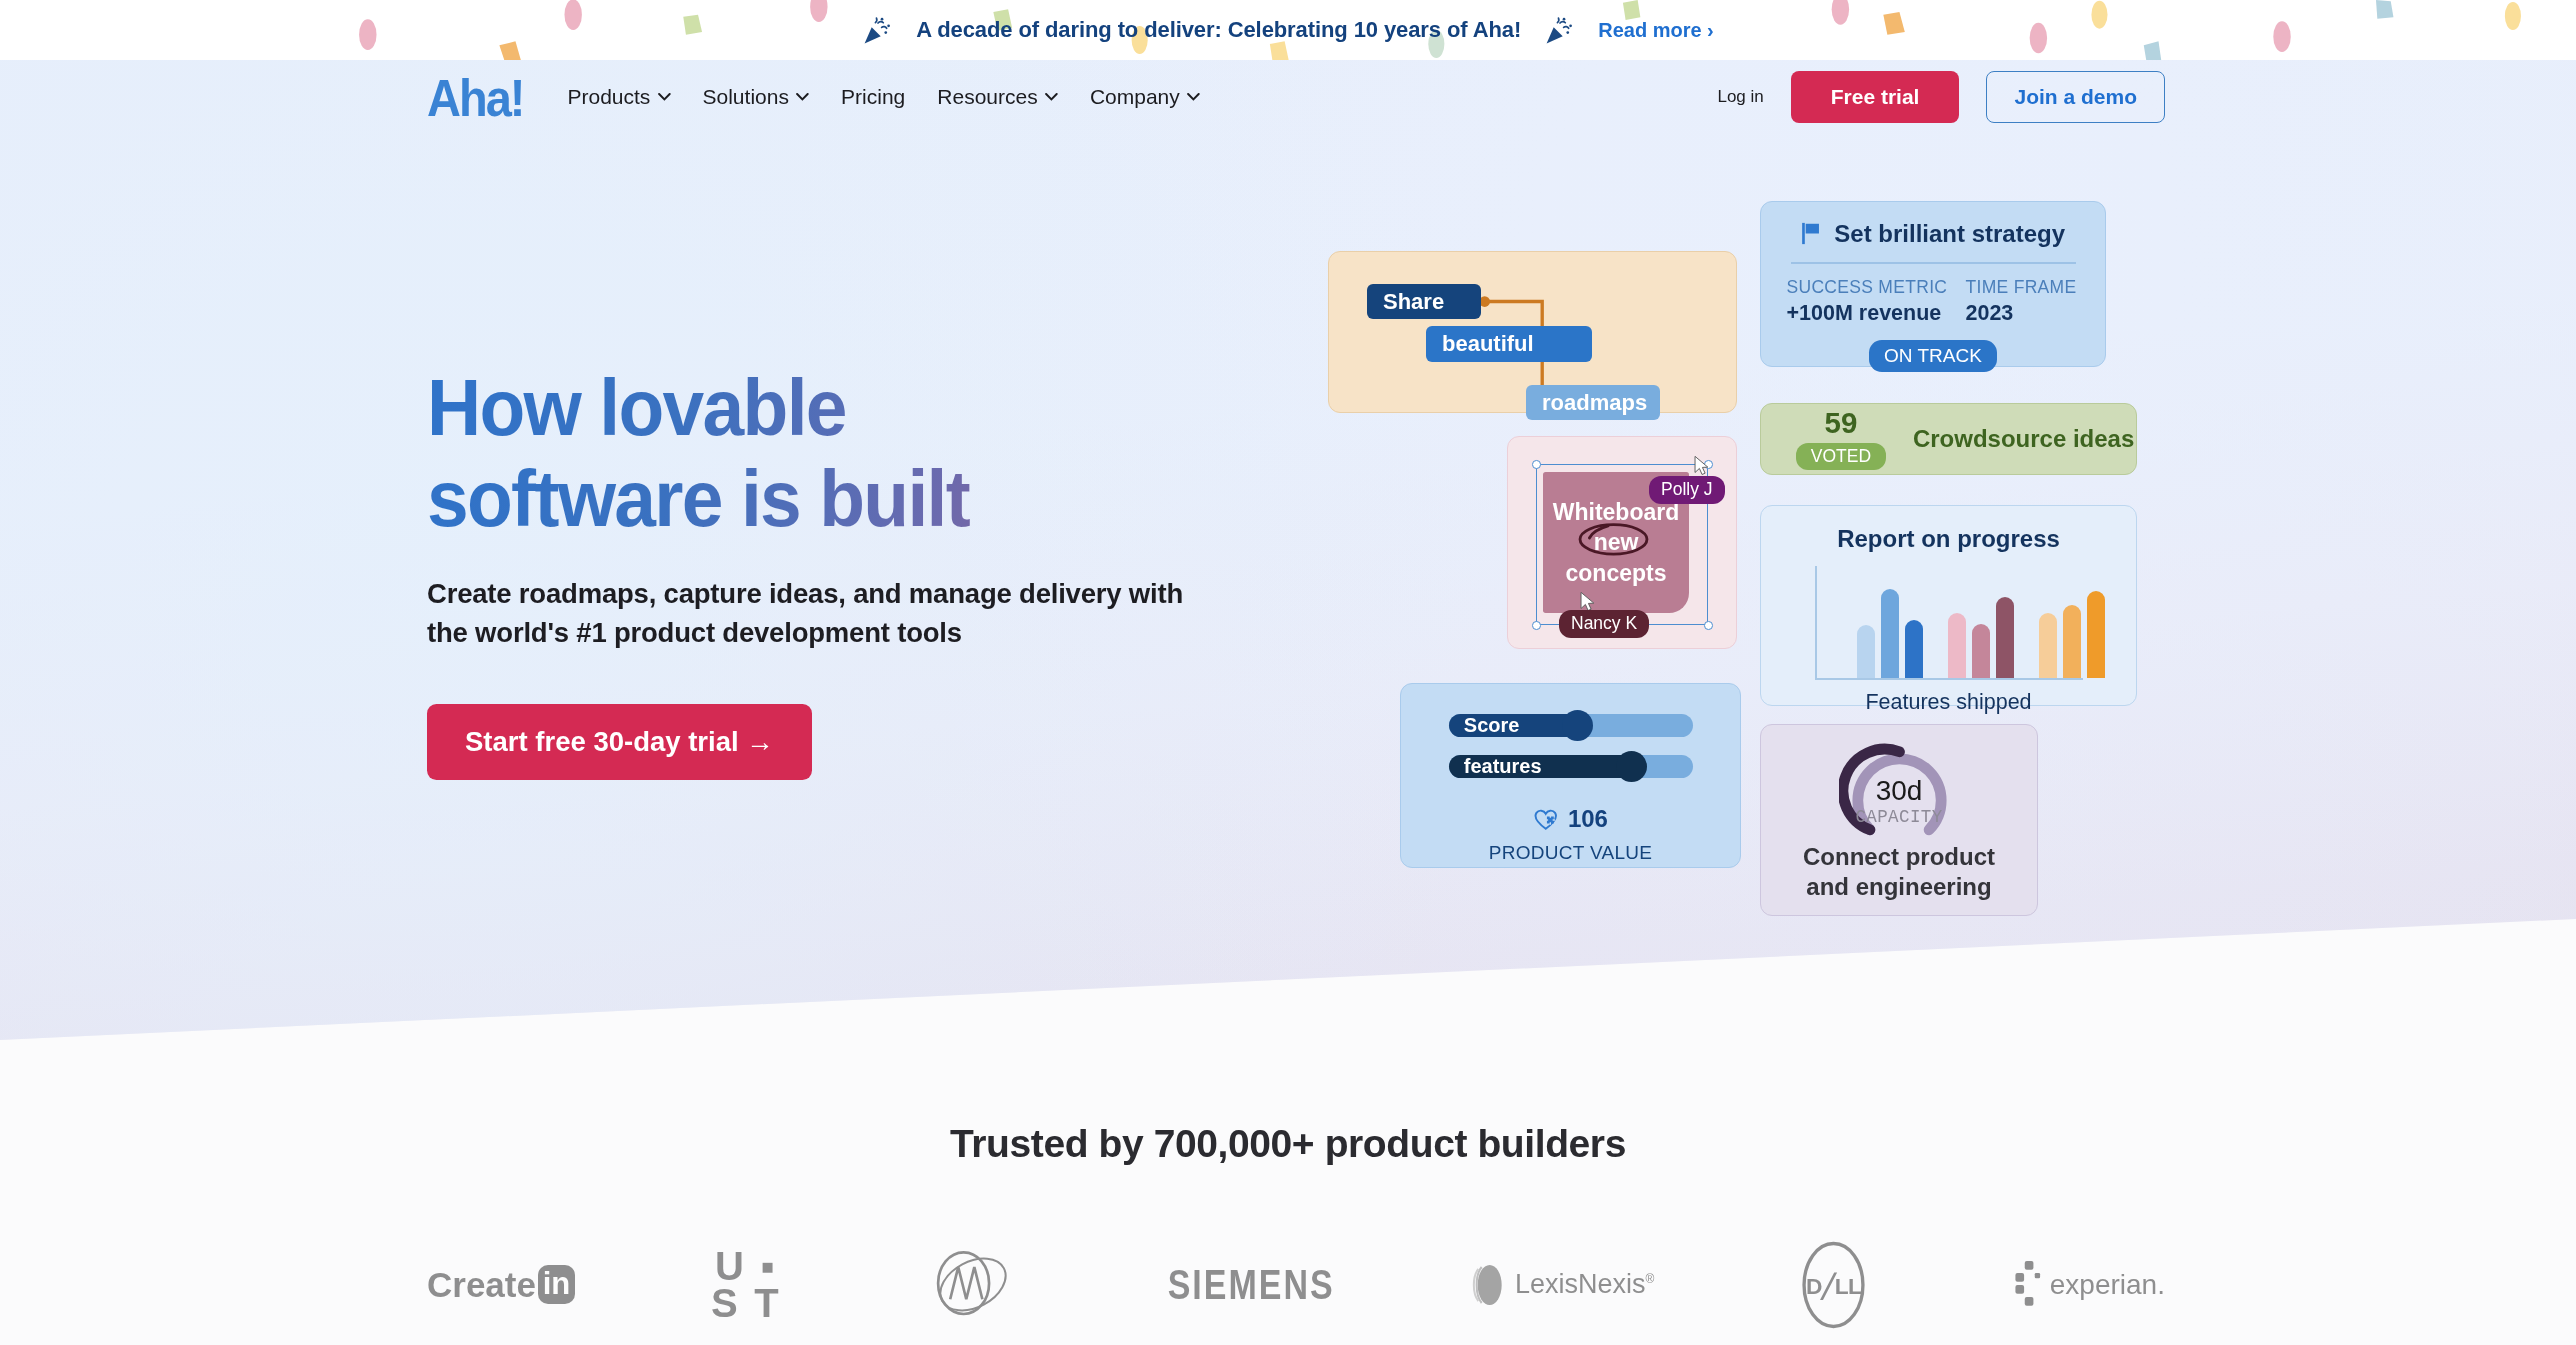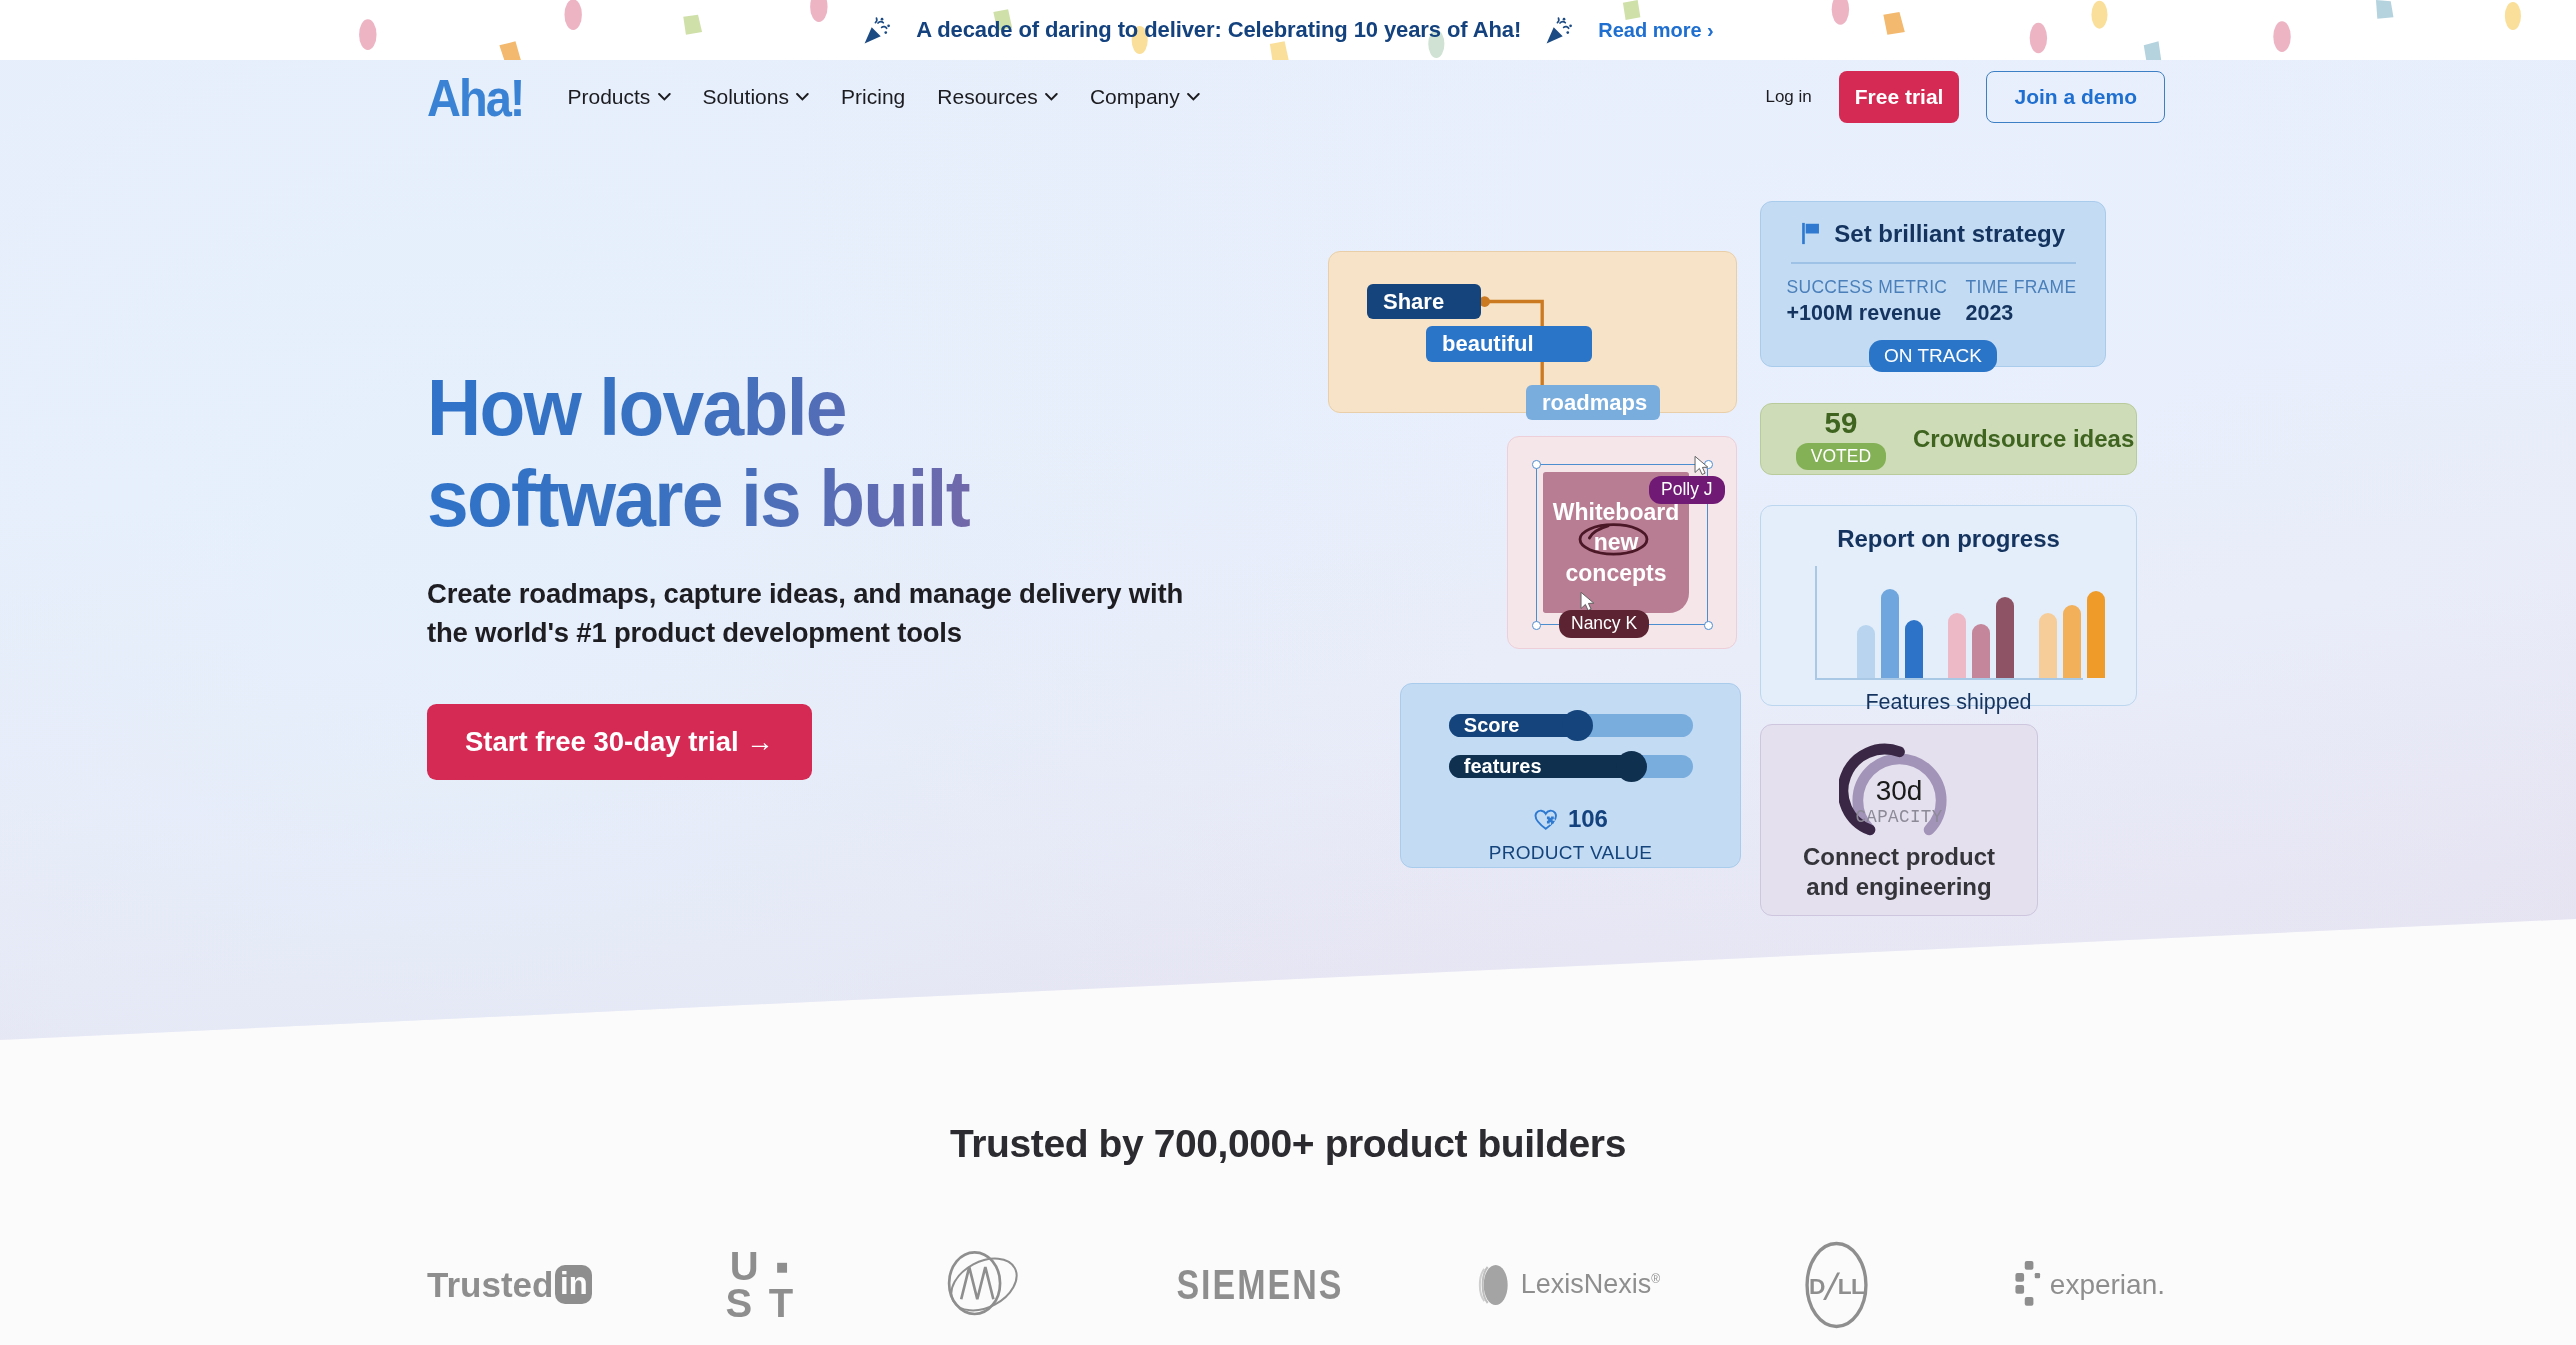--- a/index.html
+++ b/index.html
@@ -55,21 +55,21 @@
   .nav-items { display: flex; align-items: center; gap: 32px; }
   .nav-item {
     display: flex; align-items: center; gap: 7.4px;
     font-size: 21px; color: #1c1c20; white-space: nowrap; cursor: pointer;
   }
   .chev { width: 12.8px; height: 7.4px; display:inline-block; }
   .nav-right { position: absolute; right: 411px; display: flex; align-items: center; gap: 27px; }
   .login { font-size: 17px; color: #1c1c20; cursor: pointer; white-space: nowrap; }
   .btn-trial {
     background: #d42a53; color: #fff; font-size: 21px; font-weight: bold;
-    padding: 14px 16px; border-radius: 8px; border: none; cursor: pointer; white-space: nowrap;
+    padding: 14px 40px; border-radius: 8px; border: none; cursor: pointer; white-space: nowrap;
   }
   .btn-demo {
     background: transparent; color: #1f6fd0; font-size: 21px; font-weight: bold;
     padding: 12.8px 27px; border-radius: 8px; border: 1.7px solid #3d7fc4; cursor: pointer; white-space: nowrap;
   }
 
   
   .hero-copy { position: absolute; left: 427px; top: 362px; width: 839px; z-index: 10; }
   .headline {
     font-size: 75px; font-weight: 900; line-height: 1.15; letter-spacing: -1.7px;
@@ -443,21 +443,21 @@
       <span>Connect product</span><br>
       <span>and engineering</span>
     </div>
   </div>
 
   <div class="trusted-title">Trusted by 700,000+ product builders</div>
 
   <div class="logos">
     <div class="logo-cell">
       <div class="lg-linkedin">
-          <span>Trusted</span>
+          <span>Create</span>
           <span class="in">in</span>
         </div>
     </div>
     <div class="logo-cell">
       <div class="lg-ust">U&nbsp;▪<br>S&nbsp;T</div>
     </div>
     <div class="logo-cell">
       <svg style="width:114px;height:81px" viewBox="0 0 170 120">
         <ellipse cx="68" cy="58" rx="38" ry="46" fill="none" stroke="#4d4d4d" stroke-width="4"></ellipse>
         <path d="M48 82 L60 34 L72 82 M72 82 L84 34 L96 82" fill="none" stroke="#4d4d4d" stroke-width="4"></path>

